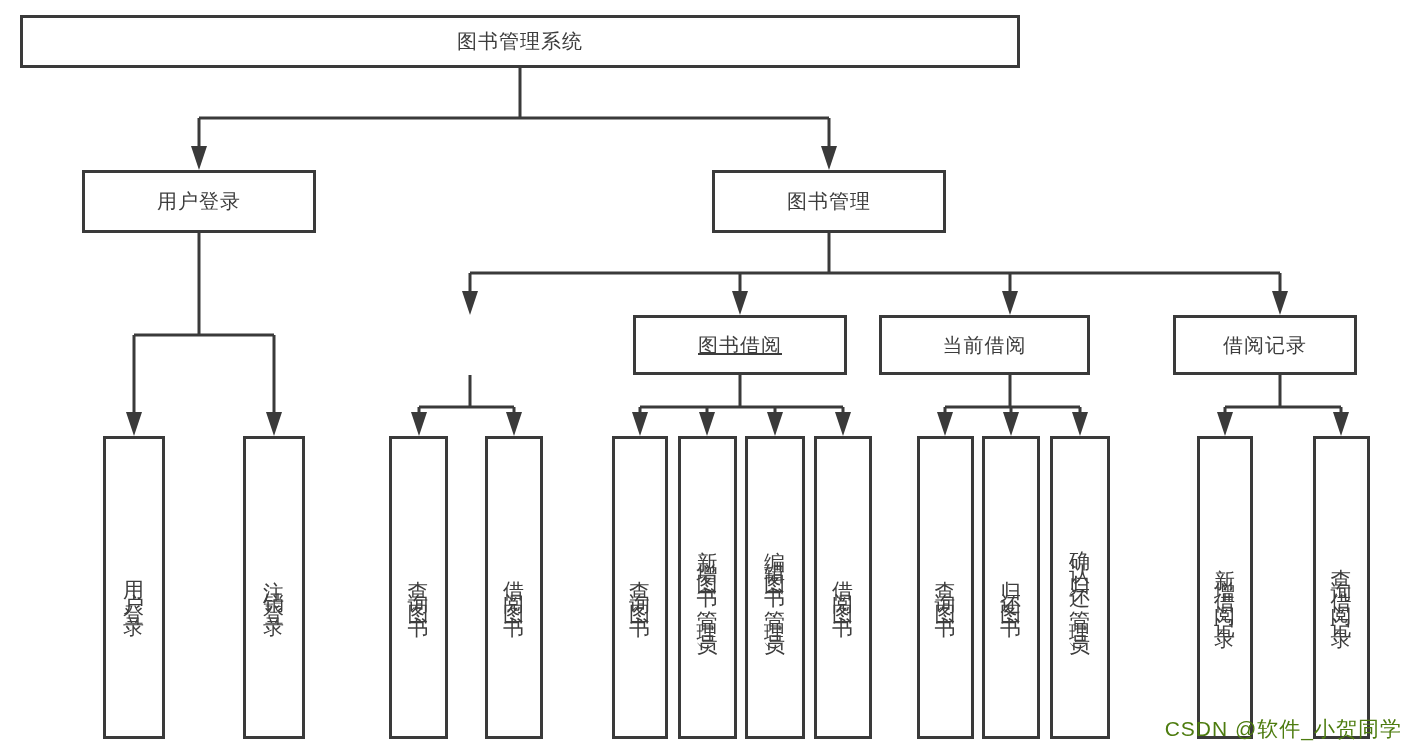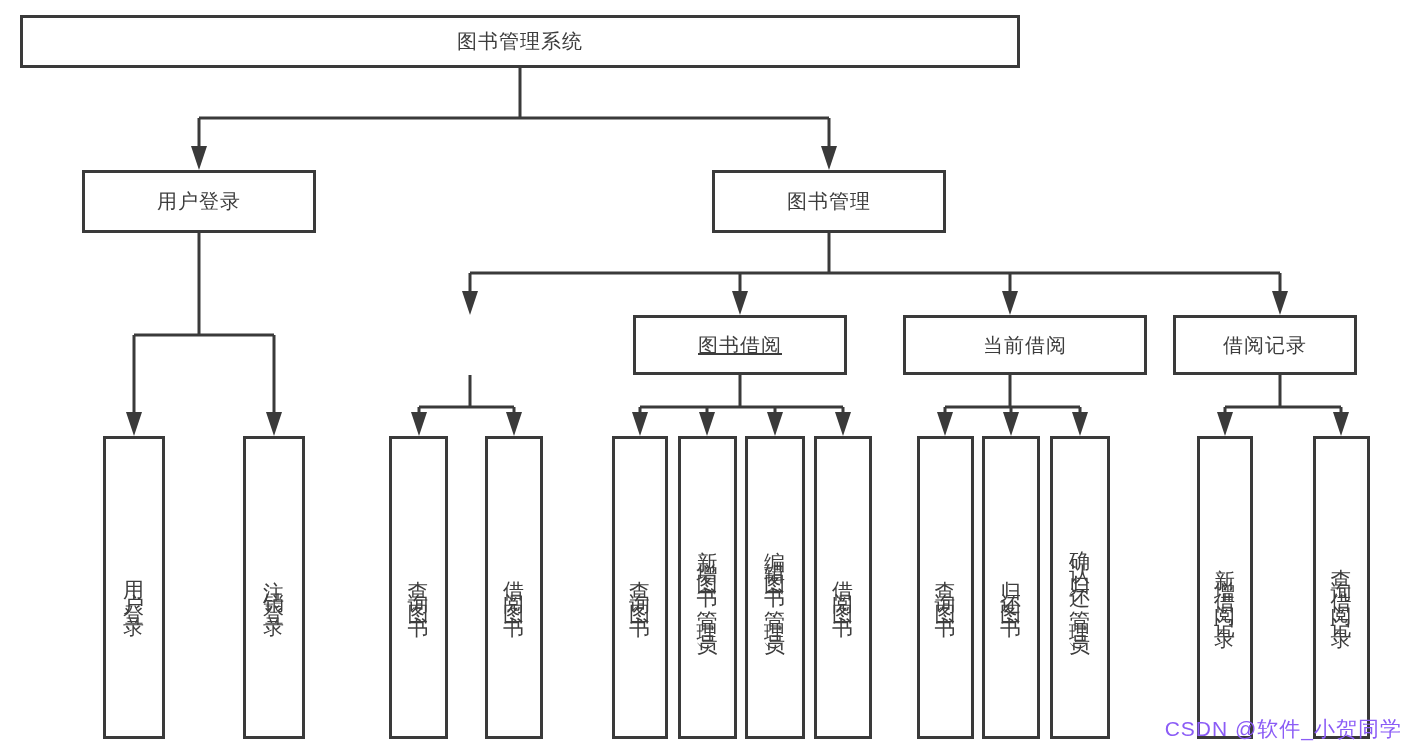--- a/index.html
+++ b/index.html
@@ -63,21 +63,21 @@
     letter-spacing: 12px;
     color: #3d3d3d;
     line-height: 1;
     white-space: nowrap;
   }
   .watermark {
     position: absolute;
     right: 3px;
     bottom: 4px;
     font-size: 21px;
-    color: #8b5cf6;
+    color: #4d7c0f;
     letter-spacing: 1px;
     z-index: 3;
     white-space: nowrap;
   }
 </style>
 </head>
 <body>
 
 <div class="stage">
 
@@ -126,21 +126,21 @@
 
   <div class="hnode" style="left:20px; top:15px; width:1000px; height:53px;">图书管理系统</div>
 
   <div class="hnode" style="left:82px; top:170px; width:234px; height:63px;">用户登录</div>
 
   <div class="hnode" style="left:712px; top:170px; width:234px; height:63px;text-align:right;">图书管理</div>
 
 
   <div class="hnode" style="left:633px; top:315px; width:214px; height:60px;text-decoration:underline;">图书借阅</div>
 
-  <div class="hnode" style="left:903px; top:315px; width:244px; height:60px;">当前借阅</div>
+  <div class="hnode" style="left:879px; top:315px; width:211px; height:60px;">当前借阅</div>
 
   <div class="hnode" style="left:1173px; top:315px; width:184px; height:60px;text-align:right;">借阅记录</div>
 
   <div class="leaf" style="left:103px; width:62px;">
     <span>用户登录</span>
   </div>
   <div class="leaf" style="left:243px; width:62px;">
     <span>注销登录</span>
   </div>
 

